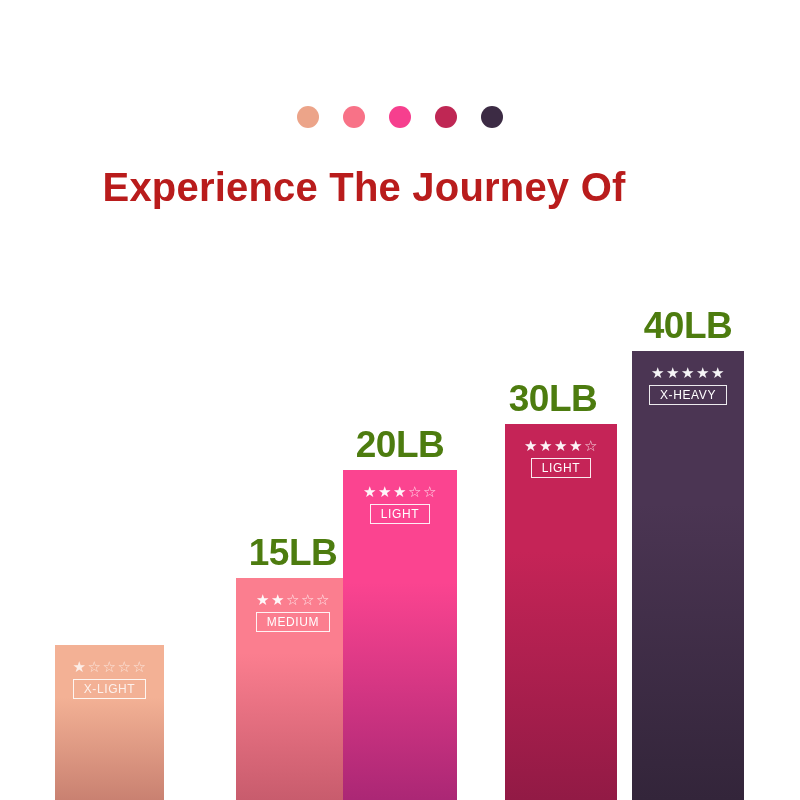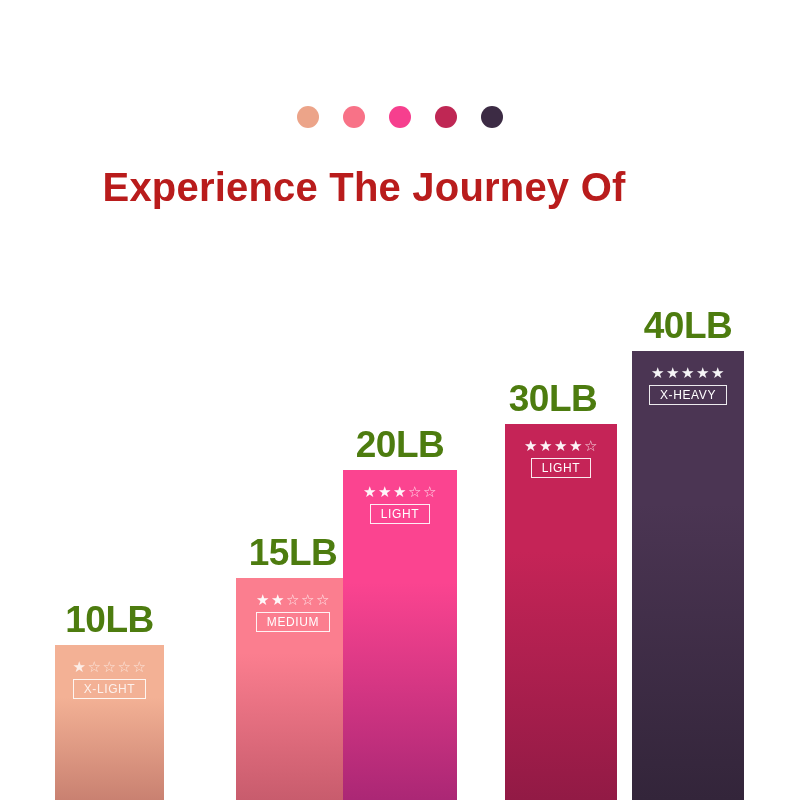--- a/index.html
+++ b/index.html
@@ -136,21 +136,20 @@
     <span class="dot" style="background: rgb(60, 43, 68);"></span>
   </div>
 
   <div class="headline">
     <span class="line">Experience The Journey Of</span>
   </div>
 
   <div class="chart">
 
   <div class="bar-group tone-0" style="left: 55px; width: 109px; height: 155px;">
-        <div class="bar-label">10LB</div>
         <div class="bar" style="background: linear-gradient(rgb(243, 177, 149) 0%, rgb(243, 177, 149) 34%, rgb(201, 129, 113) 100%);">
           <div class="badge-block">
             <div class="stars">
               <span class="star">★</span>
               <span class="star empty">☆</span>
               <span class="star empty">☆</span>
               <span class="star empty">☆</span>
               <span class="star empty">☆</span>
             </div>
             <div class="pill">X-LIGHT</div>

